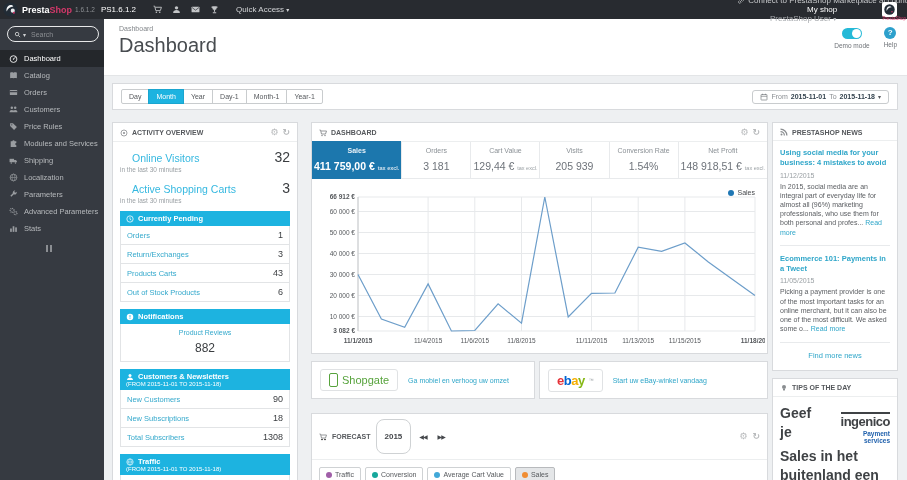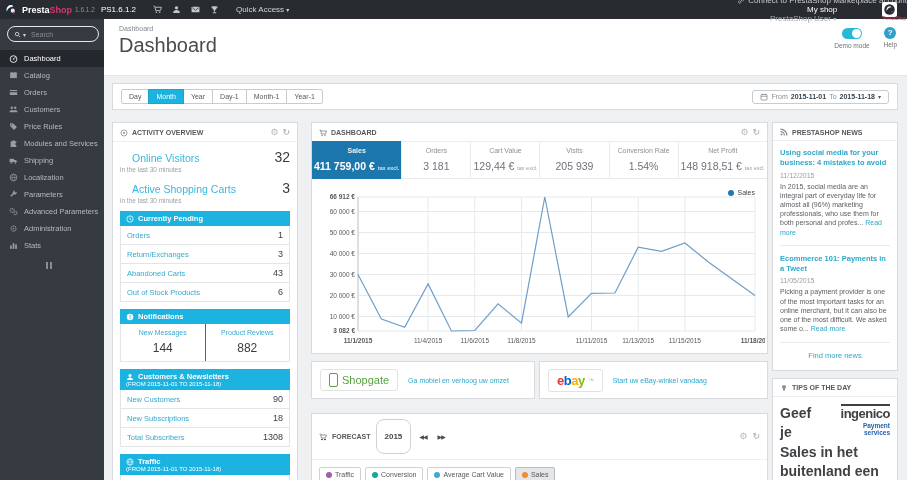--- a/index.html
+++ b/index.html
@@ -141,21 +141,21 @@
   .col-right { flex:1; }
   .news-body { padding:7px; }
   .news-title { font-size:7.5px; font-weight:bold; color:#2fa6c9; line-height:1.3; margin-bottom:4px; cursor:pointer; }
   .news-date { font-size:7px; color:#9aa0a4; margin-bottom:3px; }
   .news-text { font-size:7px; color:#5a5d61; line-height:1.32; }
   .read-more { color:#2fa6c9; cursor:pointer; }
   .news-sep { border-top:1px solid #e8eaec; margin:8px 0; }
   .find-more { text-align:center; font-size:7.5px; color:#2fa6c9; margin:7px 0 3px; cursor:pointer; }
   .tips { margin-top:7px; }
   .tips-body { padding:7px; overflow:hidden; }
-  .ing-logo { float:right; width:72px; margin:0 0 2px 4px; text-align:right; }
+  .ing-logo { float:right; width:72px; margin:8px 0 2px 4px; text-align:right; }
   .ing-name { display:inline-block; font-size:13px; font-weight:bold; color:#3f4245; letter-spacing:-0.5px; line-height:1; border-top:2px solid #3f4245; padding-top:1px; }
   .ing-sub { font-size:6.5px; font-weight:bold; color:#2262ad; line-height:1.15; }
   .tips-heading { font-size:14px; font-weight:bold; color:#3f4245; line-height:1.4; }
   .tips-text { clear:both; font-size:7px; color:#5a5d61; line-height:1.38; margin-top:5px; }
 </style>
 </head>
 <body>
 
 <div class="topbar">
   <svg class="logo-badge" viewBox="0 0 16 16">
@@ -290,27 +290,20 @@
     </div>
   <div class="nav-item">
       <svg viewBox="0 0 16 16">
         <circle cx="5.5" cy="6" r="3.4" fill="none" stroke="#9a9da1" stroke-width="2.2" stroke-dasharray="1.6 1.3"></circle>
         <circle cx="11.5" cy="11" r="2.7" fill="none" stroke="#9a9da1" stroke-width="2" stroke-dasharray="1.4 1.1"></circle>
       </svg>
       <span>Advanced Parameters</span>
     </div>
   <div class="nav-item">
       <svg viewBox="0 0 16 16">
-        <circle cx="8" cy="8" r="4.4" fill="none" stroke="#9a9da1" stroke-width="2.4" stroke-dasharray="1.8 1.5"></circle>
-        <circle cx="8" cy="8" r="1.3"></circle>
-      </svg>
-      <span>Administration</span>
-    </div>
-  <div class="nav-item">
-      <svg viewBox="0 0 16 16">
         <rect x="2" y="8" width="3" height="6"></rect>
         <rect x="6.5" y="4" width="3" height="10"></rect>
         <rect x="11" y="6" width="3" height="8"></rect>
       </svg>
       <span>Stats</span>
     </div>
   <div class="collapse-ctl">
       <i></i>
       <i></i>
     </div>
@@ -396,44 +389,40 @@
         <div class="sec-rows">
           <div class="sec-row">
               <span class="lbl">Orders</span>
               <span class="val">1</span>
             </div>
           <div class="sec-row">
               <span class="lbl">Return/Exchanges</span>
               <span class="val">3</span>
             </div>
           <div class="sec-row">
-              <span class="lbl">Abandoned Carts</span>
+              <span class="lbl">Products Carts</span>
               <span class="val">43</span>
             </div>
           <div class="sec-row">
               <span class="lbl">Out of Stock Products</span>
               <span class="val">6</span>
             </div>
         </div>
 
         <div class="sec-head">
           <div class="t">
               <svg viewBox="0 0 16 16">
                 <circle cx="8" cy="8" r="6.5" fill="#fff"></circle>
                 <rect x="7.2" y="4" width="1.6" height="5" fill="#1db3e0"></rect>
                 <rect x="7.2" y="10.3" width="1.6" height="1.6" fill="#1db3e0"></rect>
               </svg>
               <span>Notifications</span>
             </div>
         </div>
         <div class="cells">
-          <div class="cell">
-              <div class="lbl">New Messages</div>
-              <div class="val">144</div>
-            </div>
           <div class="cell">
               <div class="lbl">Product Reviews</div>
               <div class="val">882</div>
             </div>
         </div>
 
         <div class="sec-head">
           <div class="t">
               <svg viewBox="0 0 16 16">
                 <circle cx="8" cy="5" r="3" fill="#fff"></circle>

